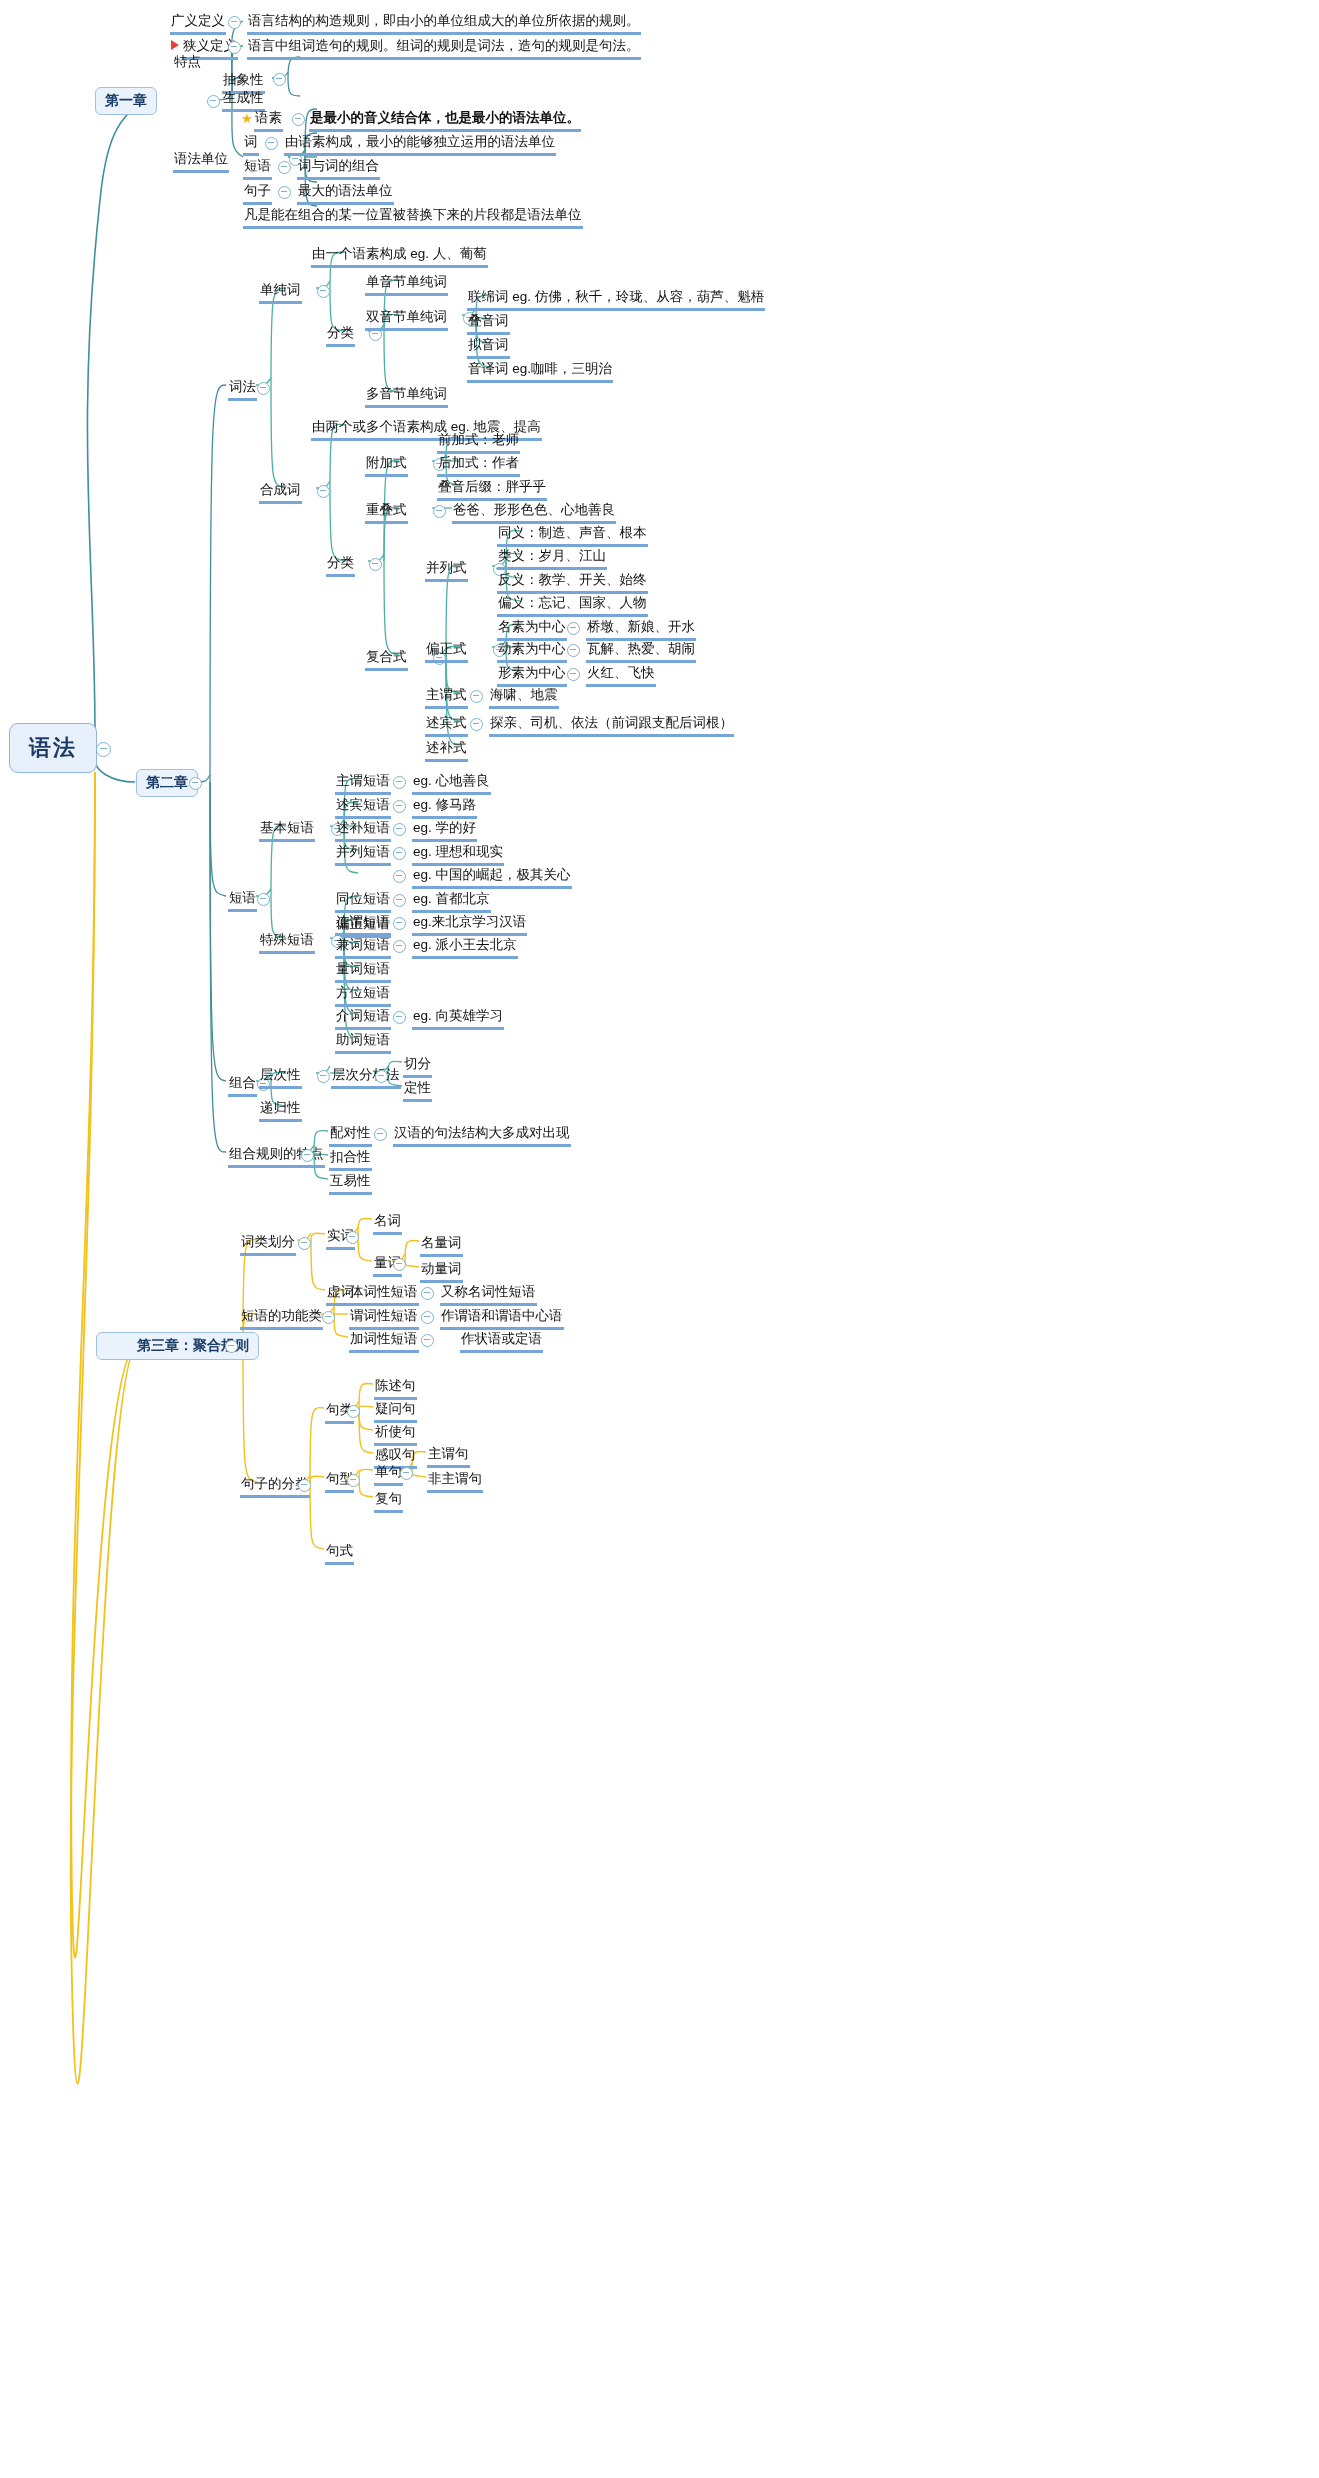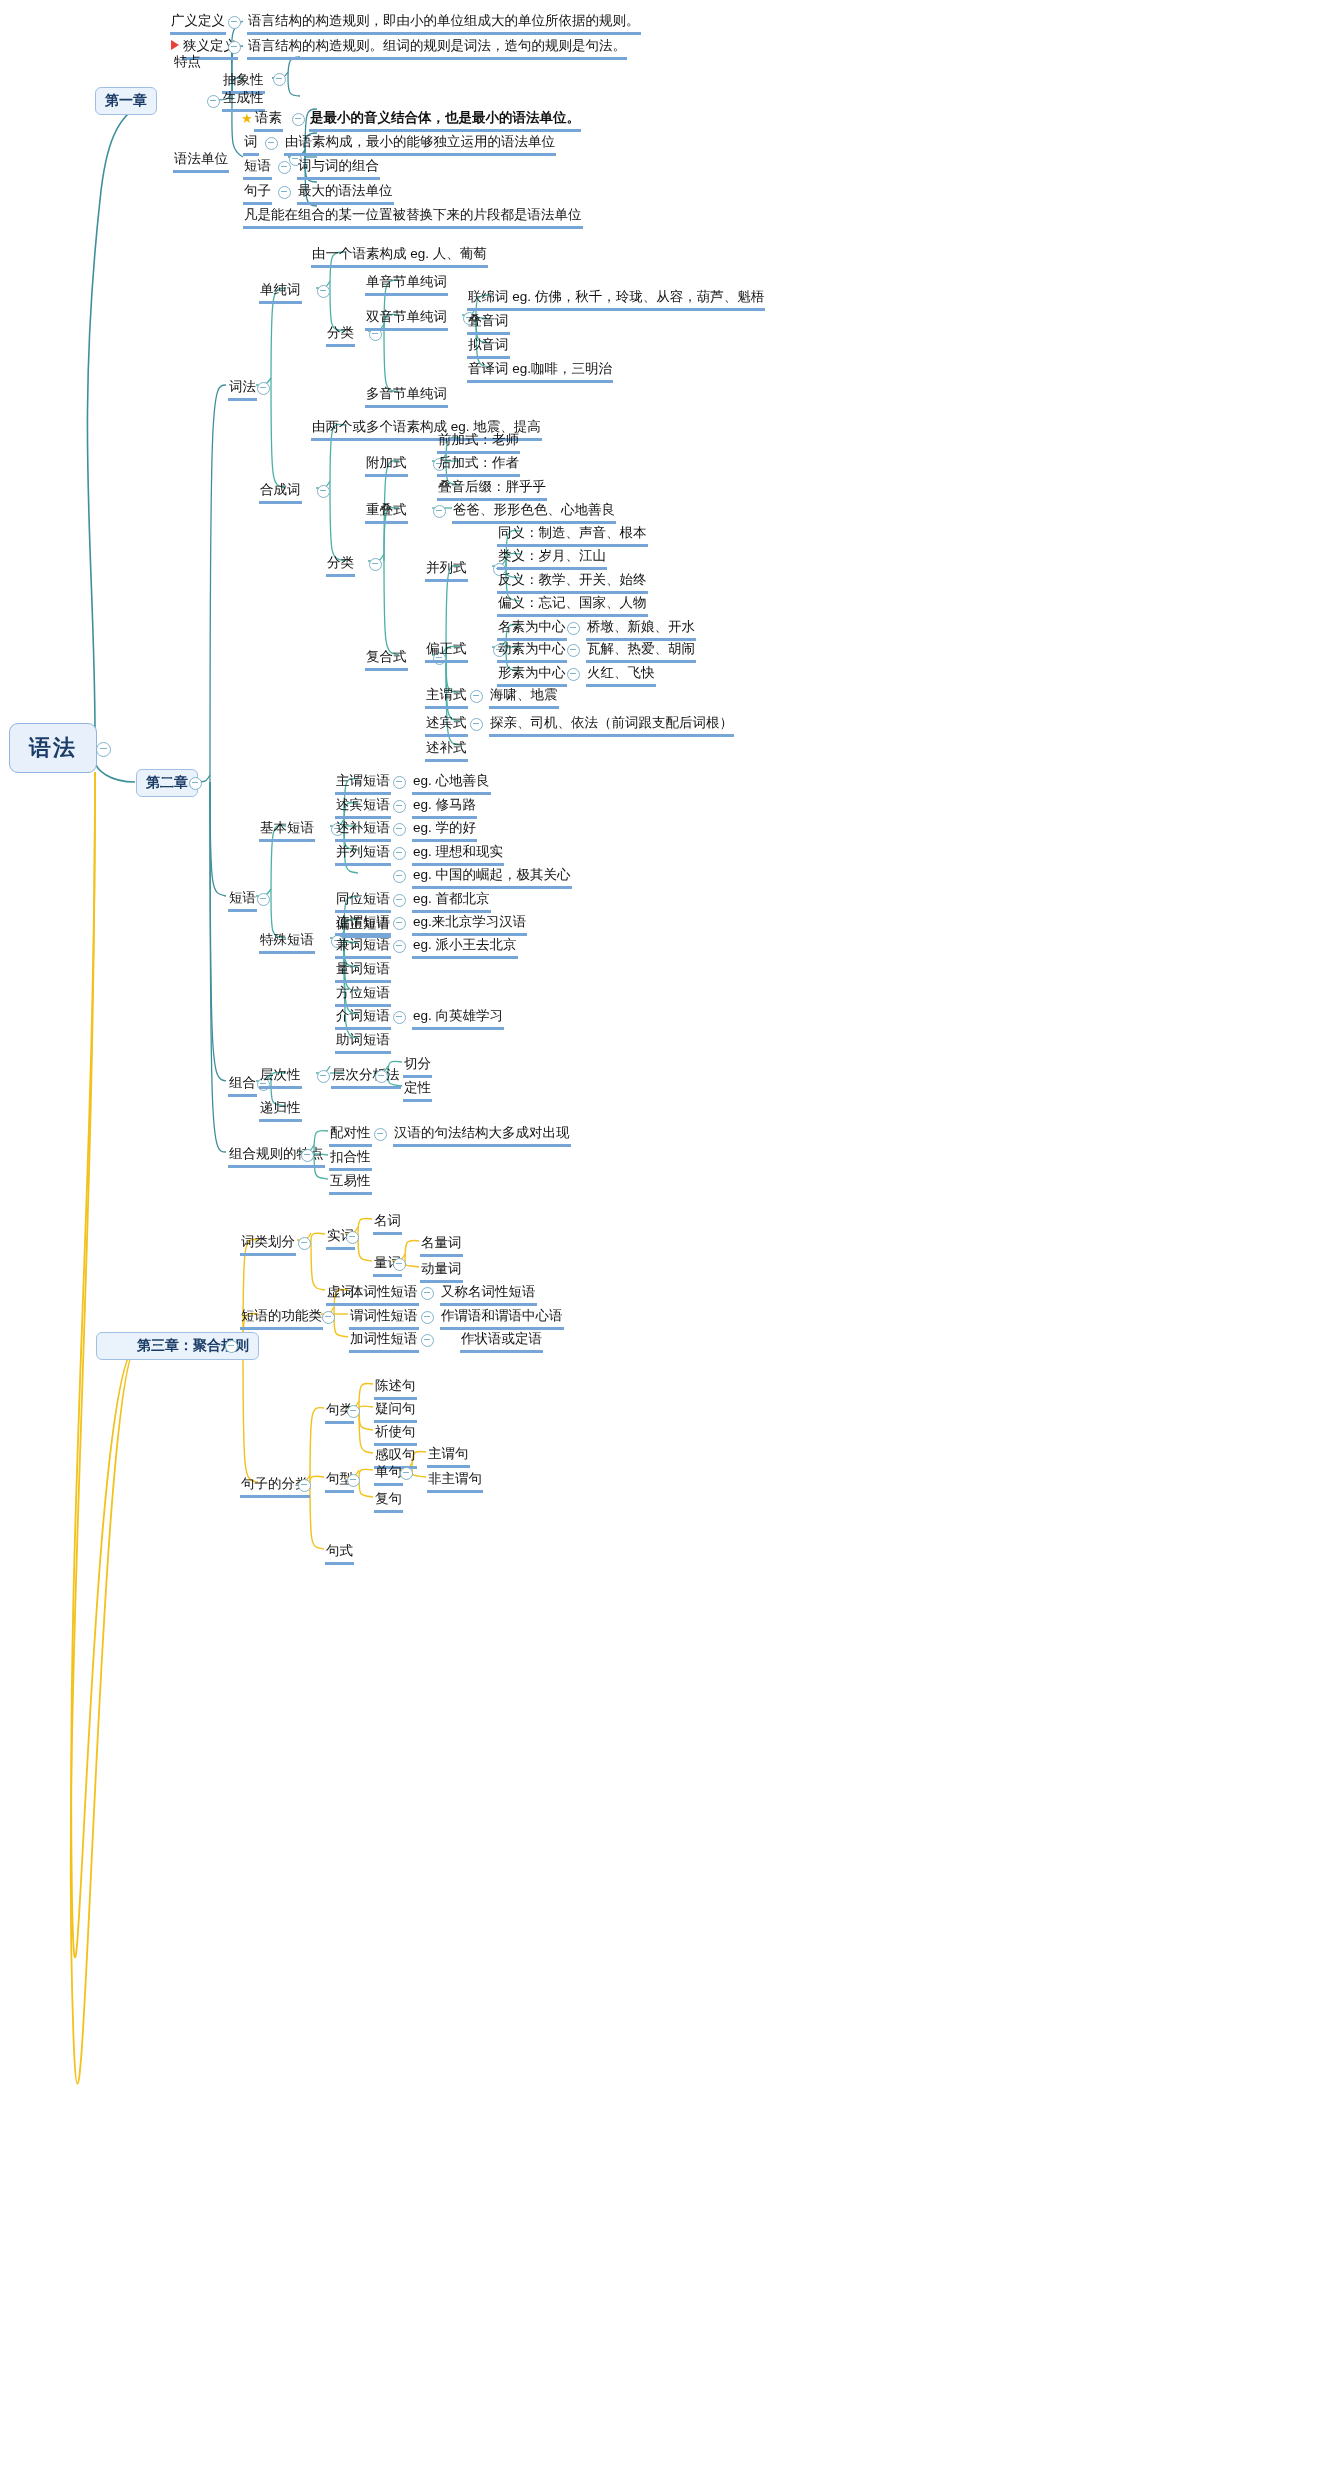--- a/index.html
+++ b/index.html
@@ -281,21 +281,21 @@
   <div class="node ul" style="left:247px;top:11px;">
     <span class="txt">语言结构的构造规则，即由小的单位组成大的单位所依据的规则。</span>
   </div>
 
   <div class="flag" style="left:171px;top:40px;"></div>
   <div class="node ul" style="left:182px;top:36px;">
     <span class="txt">狭义定义</span>
   </div>
   <div class="tog" style="left:228px;top:41px;"></div>
   <div class="node ul" style="left:247px;top:36px;">
-    <span class="txt">语言结构的构造规则。组词的规则是词法，造句的规则是句法。</span>
+    <span class="txt">语言中组词造句的规则。组词的规则是词法，造句的规则是句法。</span>
   </div>
 
   <div class="node" style="left:173px;top:52px;">
     <span class="txt">特点</span>
   </div>
   <div class="tog" style="left:273px;top:73px;"></div>
   <div class="node ul" style="left:222px;top:70px;">
     <span class="txt">抽象性</span>
   </div>
   <div class="node ul" style="left:222px;top:88px;">

